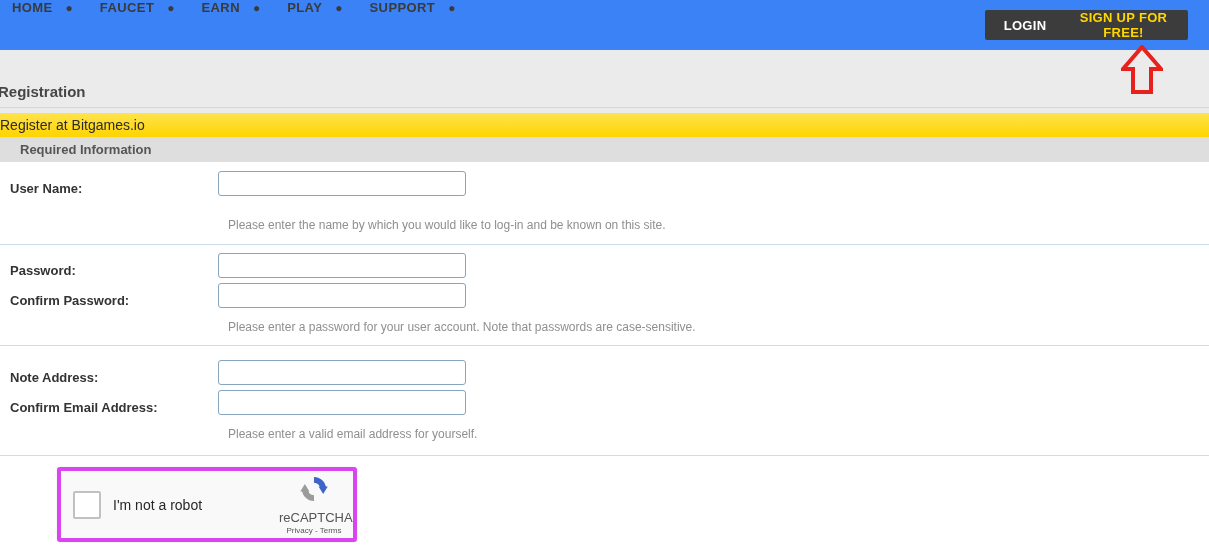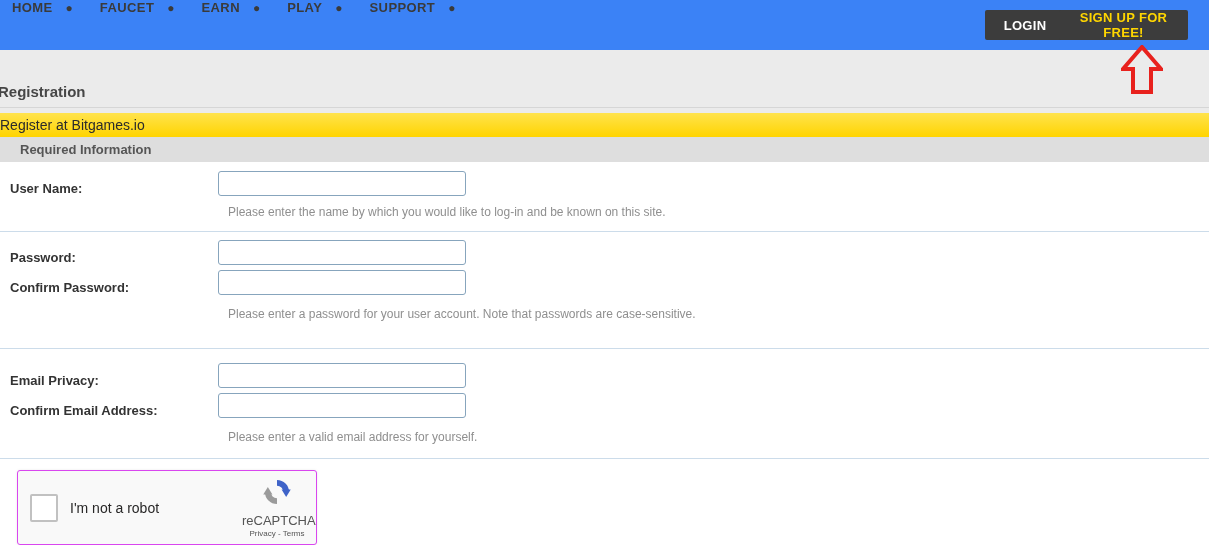--- a/index.html
+++ b/index.html
@@ -31,38 +31,38 @@
 
   .title-bar { height:24px; line-height:24px;
     background:linear-gradient(#ffe34d,#ffd400);
     font-size:14px; color:#2b2b2b; padding-left:0; }
   .subtitle-bar { height:25px; line-height:25px; background:#dedede;
     font-size:13px; font-weight:bold; color:#555; padding-left:20px; }
 
   
   .form-row { border-bottom:1px solid #ccdcea; }
   .row-user { padding:9px 0 12px; }
-  .row-pass { padding:8px 0 27px; }
+  .row-pass { padding:8px 0 11px; }
   .row-mail { padding:14px 0 14px; }
   .field-line { display:flex; align-items:flex-end; }
   .field-line + .field-line { margin-top:5px; }
   .field-label { width:218px; padding-left:10px; padding-top:5px;
     font-size:13px; font-weight:bold; color:#333; flex:none; }
   .text-input { width:248px; height:25px; border:1px solid #87a5bd;
     border-radius:3px; background:#fff; font-family:inherit; font-size:13px;
     padding:0 6px; outline:none; }
-  .help-text { margin-left:228px; margin-top:9px; font-size:12px; color:#8f8f8f; }
+  .help-text { margin-left:228px; margin-top:22px; font-size:12px; color:#8f8f8f; }
   .row-pass .help-text, .row-mail .help-text { margin-top:12px; }
 
   
   .captcha-wrap { margin:11px 0 0 17px; }
   .captcha-box { width:300px; height:75px; background:#f9f9f9;
-    border:1px solid #d946ef; border-radius:3px;
+    border:4px solid #d946ef; border-radius:3px;
     box-shadow:0 0 3px rgba(0,0,0,.08);
-    display:flex; align-items:center; }
+    display:flex; align-items:center;margin-left:40px; }
   .captcha-checkbox { width:28px; height:28px; background:#fff;
     border:2px solid #c1c1c1; border-radius:2px; margin-left:12px;
     cursor:pointer; flex:none; }
   .captcha-label { font-size:14px; color:#282727; margin-left:12px; flex:1; }
   .captcha-logo { width:70px; text-align:center; margin-right:4px; flex:none; }
   .captcha-brand { font-size:13px; color:#555; margin-top:2px; }
   .captcha-links { font-size:8px; color:#555; margin-top:1px; }
   .captcha-links span { cursor:pointer; }
 
   
@@ -125,21 +125,21 @@
     </div>
     <div class="field-line">
       <label class="field-label">Confirm Password:</label>
       <input class="text-input" type="password" value="" style="">
     </div>
     <div class="help-text">Please enter a password for your user account. Note that passwords are case-sensitive.</div>
   </div>
 
   <div class="form-row row-mail">
     <div class="field-line">
-      <label class="field-label">Email Privacy:</label>
+      <label class="field-label">Note Address:</label>
       <input class="text-input" type="text" value="" style="">
     </div>
     <div class="field-line">
       <label class="field-label">Confirm Email Address:</label>
       <input class="text-input" type="text" value="" style="">
     </div>
     <div class="help-text">Please enter a valid email address for yourself.</div>
   </div>
 
   <div class="captcha-wrap">

